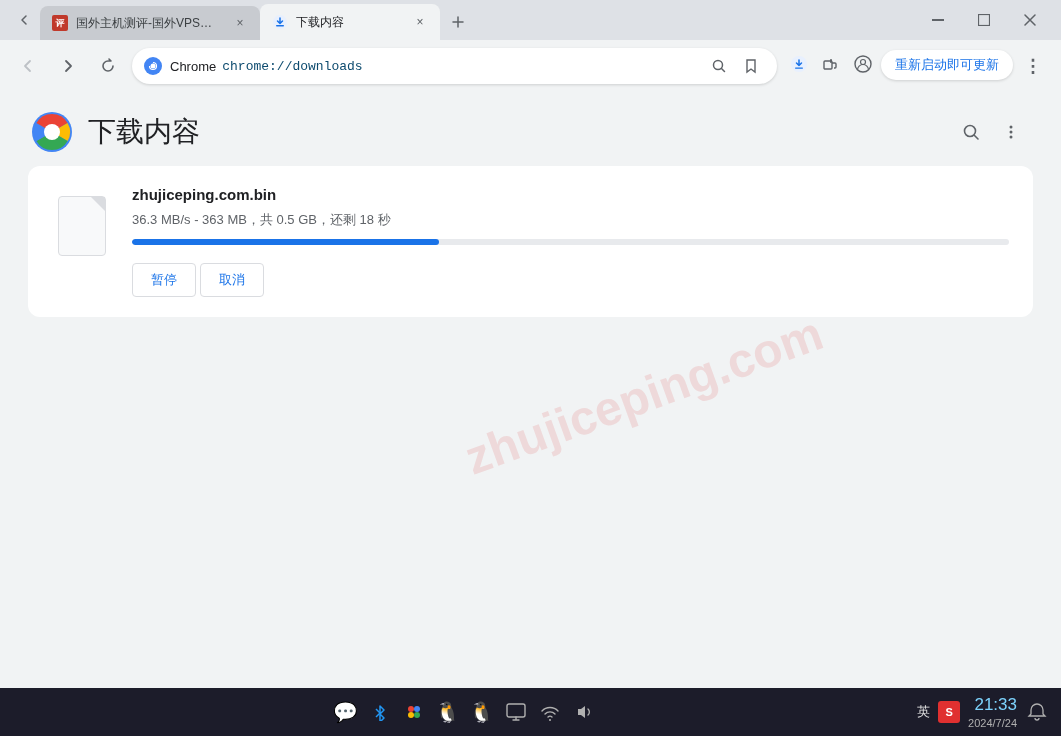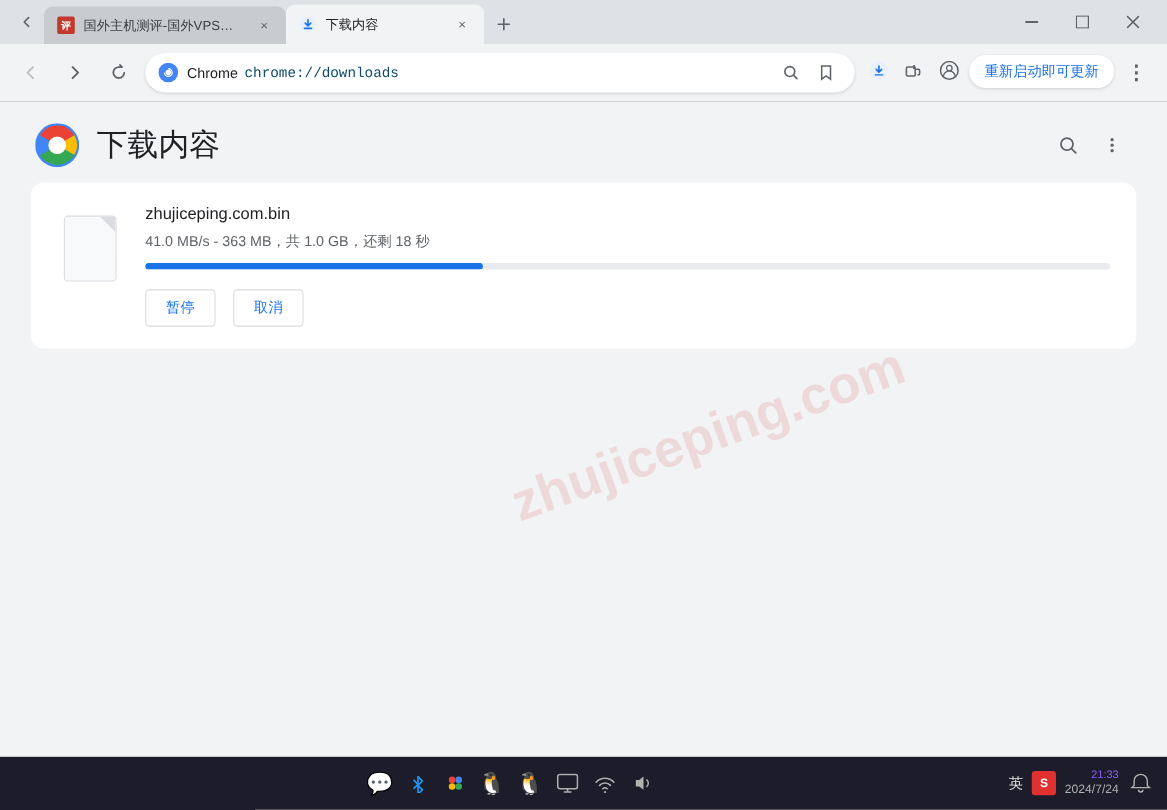--- a/index.html
+++ b/index.html
@@ -270,21 +270,21 @@
       clip-path: polygon(0 0, 100% 100%, 100% 0);
     }
     .download-info {
       flex: 1;
       display: flex;
       flex-direction: column;
       gap: 6px;
     }
     .file-name {
       font-size: 15px;
-      font-weight: 400;
+      font-weight: 700;
       color: #202124;
     }
     .file-url {
       font-size: 13px;
       color: #5f6368;
     }
     .download-status {
       font-size: 13px;
       color: #5f6368;
       margin-top: 2px;
@@ -297,21 +297,21 @@
       overflow: hidden;
       margin: 4px 0;
     }
     .progress-bar-fill {
       height: 100%;
       background: #1a73e8;
       border-radius: 3px;
     }
     .download-actions {
       display: flex;
-      gap: 16px;
+      gap: 4px;
       margin-top: 8px;
     }
     .action-btn {
       border: 1px solid #dadce0;
       background: white;
       border-radius: 4px;
       padding: 7px 18px;
       font-size: 13px;
       color: #1a73e8;
       cursor: pointer;
@@ -343,21 +343,21 @@
     .taskbar-right {
       display: flex; align-items: center; gap: 8px;
     }
     .taskbar-lang {
       font-size: 13px; color: #e0e0e0; font-weight: 500;
     }
     .taskbar-time {
       text-align: right;
     }
     .taskbar-time .time {
-      font-size: 10px; color: #8b5cf6; line-height: 1.3;
+      font-size: 17px; color: #7dd3fc; line-height: 1.3;
     }
     .taskbar-time .date {
       font-size: 11px; color: #b0b0b0; line-height: 1.3;
     }
     .taskbar-notif {
       width: 24px; height: 24px;
       display: flex; align-items: center; justify-content: center;
       color: #b0b0b0; font-size: 18px; cursor: pointer;
     }
     .sougou-icon {
@@ -532,21 +532,21 @@
     </div>
   </div>
 
 
   <div class="download-card">
     <div class="file-icon-wrapper">
       <div class="file-icon"></div>
     </div>
     <div class="download-info">
       <div class="file-name">zhujiceping.com.bin</div>
-      <div class="download-status">41.0 MB/s - 363 MB，共 1.0 GB，还剩 18 秒</div>
+      <div class="download-status">36.3 MB/s - 363 MB，共 0.5 GB，还剩 18 秒</div>
       <div class="progress-bar-container">
         <div class="progress-bar-fill" style="width: 35%;"></div>
       </div>
       <div class="download-actions">
         <button class="action-btn">暂停</button>
         <button class="action-btn">取消</button>
       </div>
     </div>
   </div>
 

